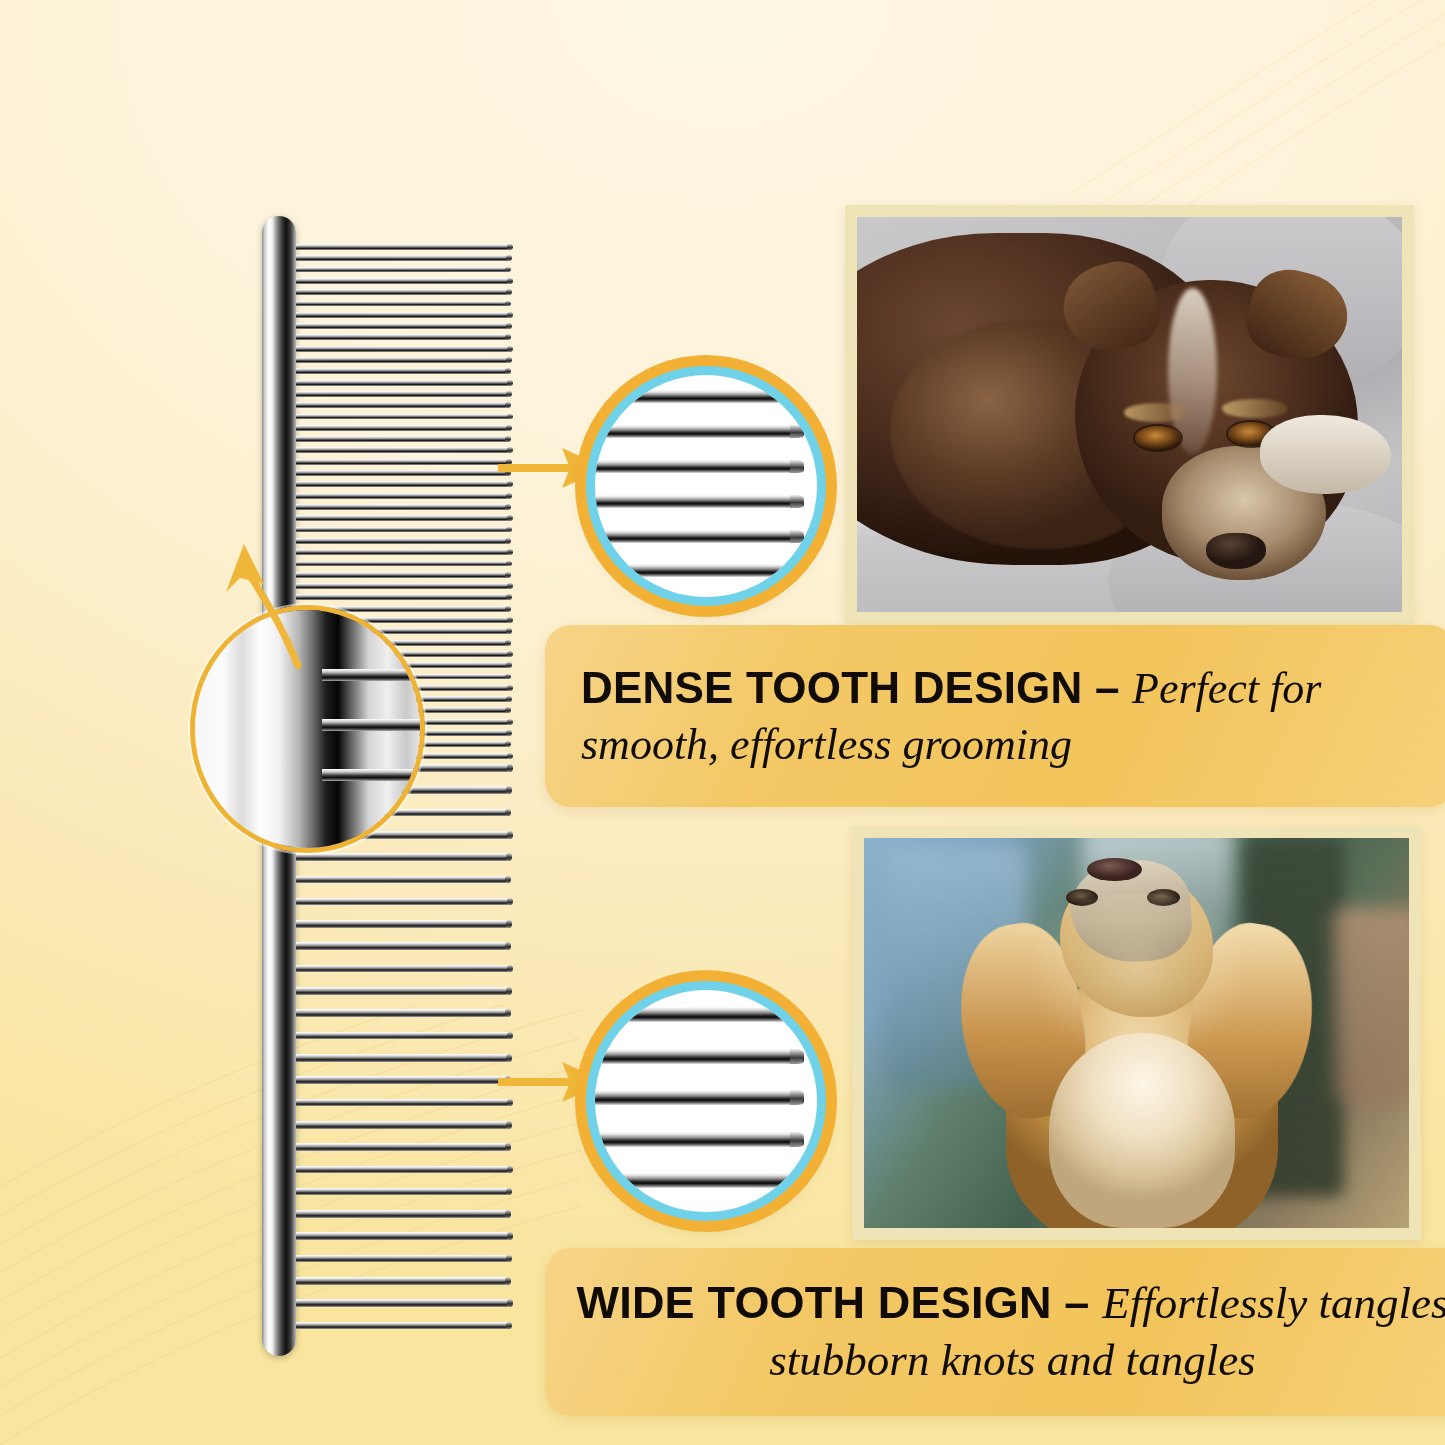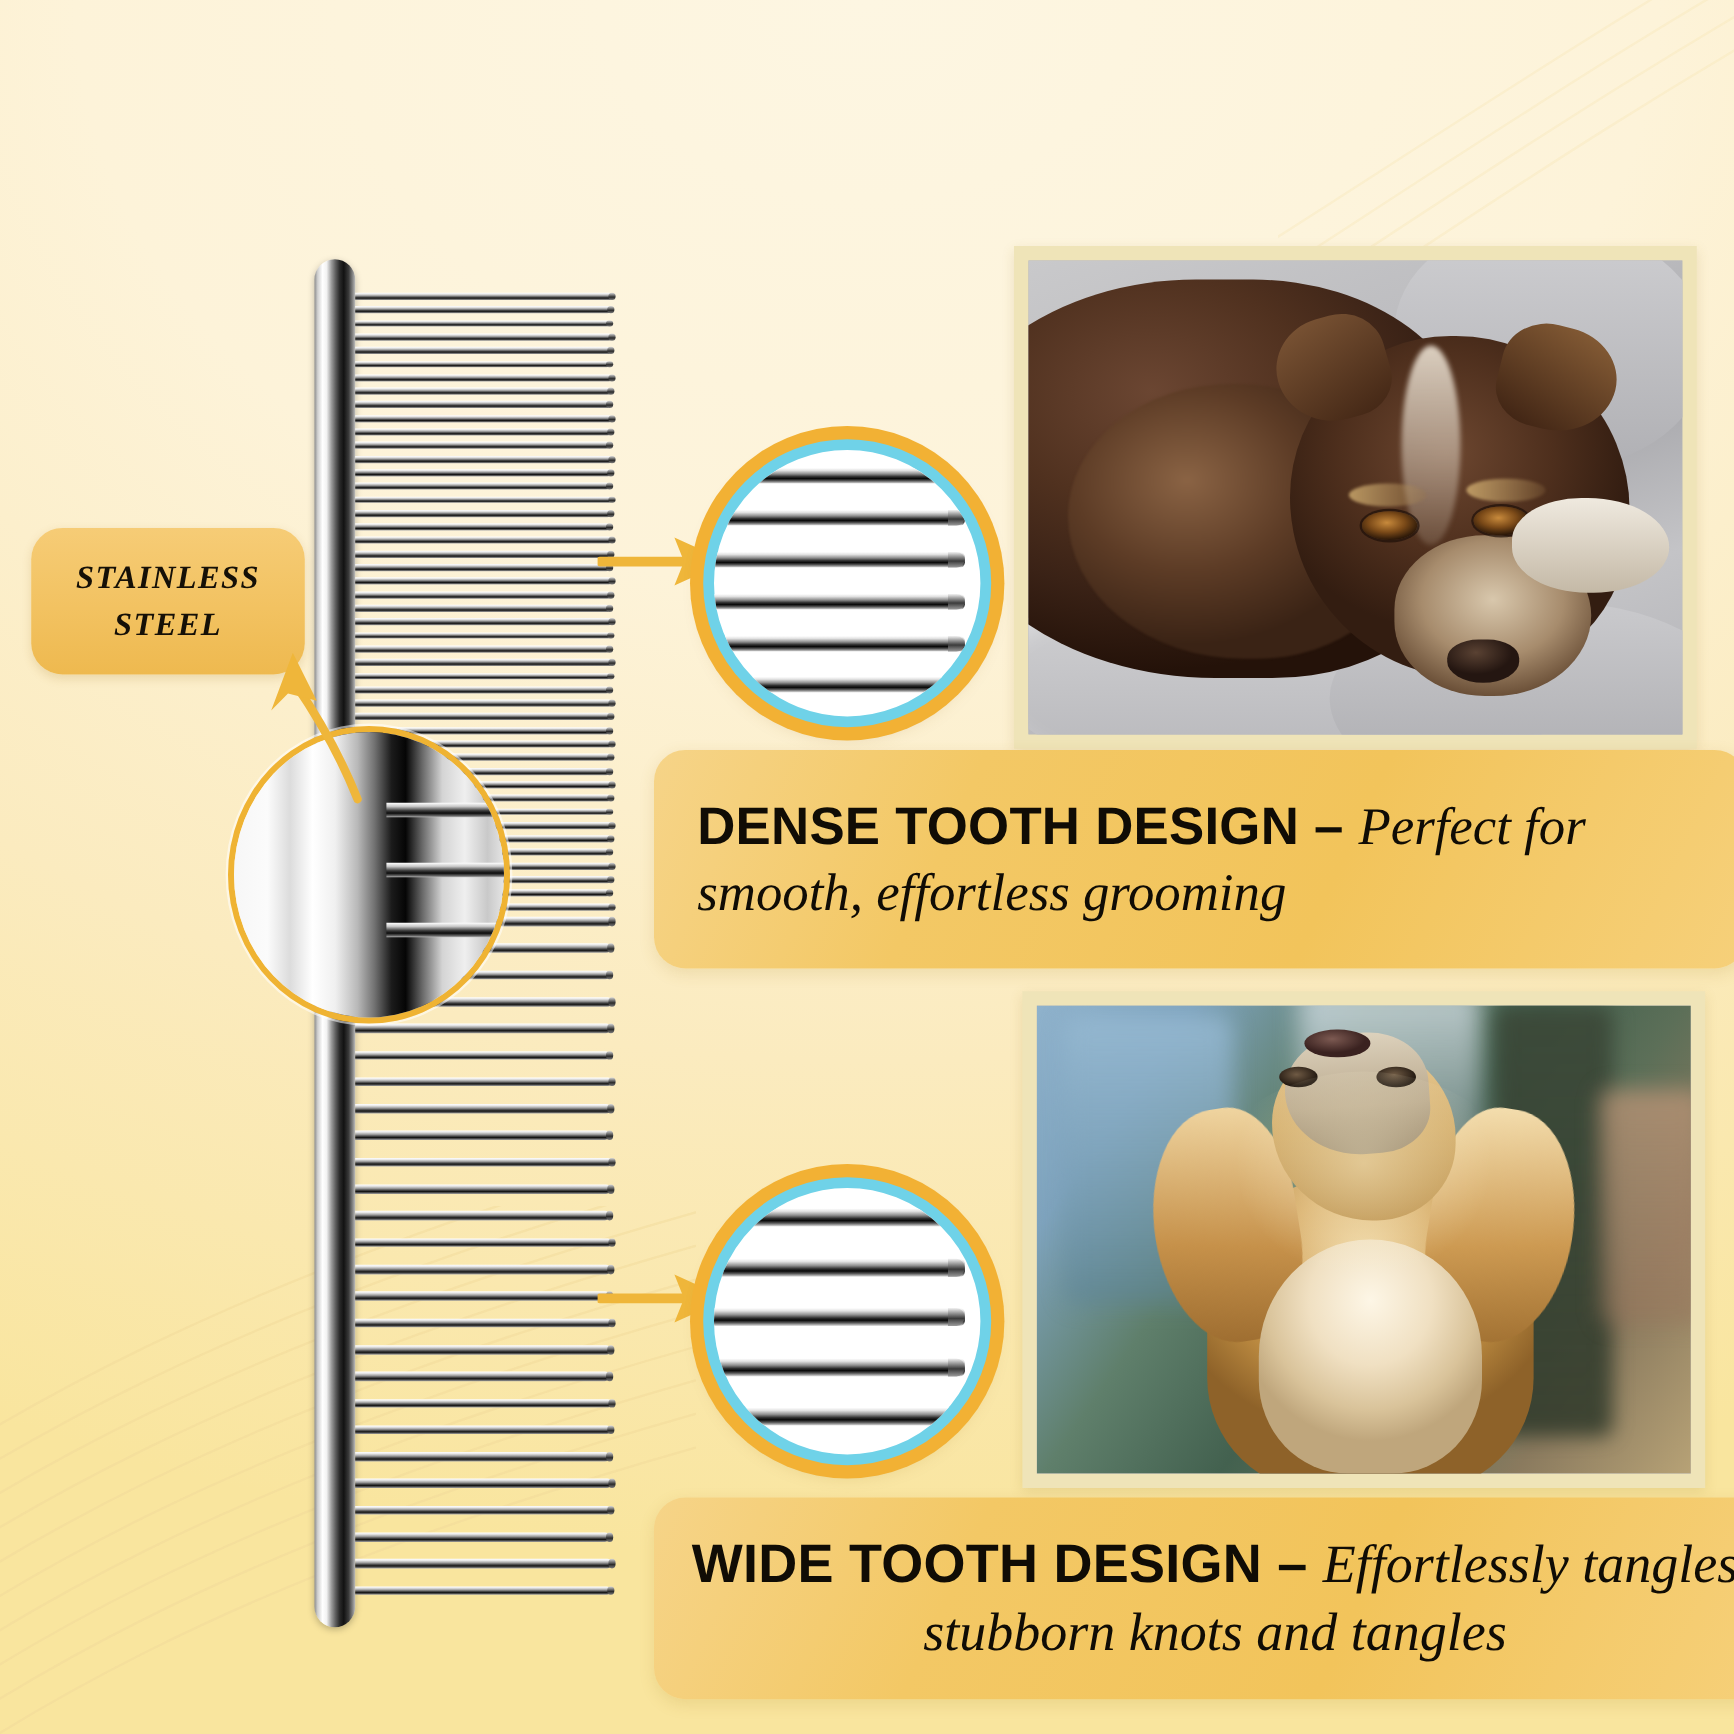--- a/index.html
+++ b/index.html
@@ -334,26 +334,20 @@
   </div>
 
   <div id="spine-magnifier">
     <div class="inner">
       <div class="mbar" style="top:26%;height:12px;"></div>
       <div class="mbar" style="top:46%;height:12px;"></div>
       <div class="mbar" style="top:66%;height:12px;"></div>
     </div>
   </div>
 
-  <div id="steel-badge">
-    <div class="txt">
-      <span>STAINLESS</span><br>
-      <span>STEEL</span>
-    </div>
-  </div>
 
   <svg class="arrow" id="arrow-steel" viewBox="0 0 110 130">
     <path d="M92 126 C 80 96 62 62 40 30" stroke="#EFB63A" stroke-width="7" fill="none" stroke-linecap="round"></path>
     <path d="M38 4 L 58 44 L 34 38 L 20 52 Z" fill="#EFB63A"></path>
   </svg>
 
   <svg class="arrow" id="arrow-dense" viewBox="0 0 110 48">
     <path d="M2 24 H 72" stroke="#EFB63A" stroke-width="8" stroke-linecap="round"></path>
     <path d="M108 24 L 64 4 L 72 24 L 64 44 Z" fill="#EFB63A"></path>
   </svg>

